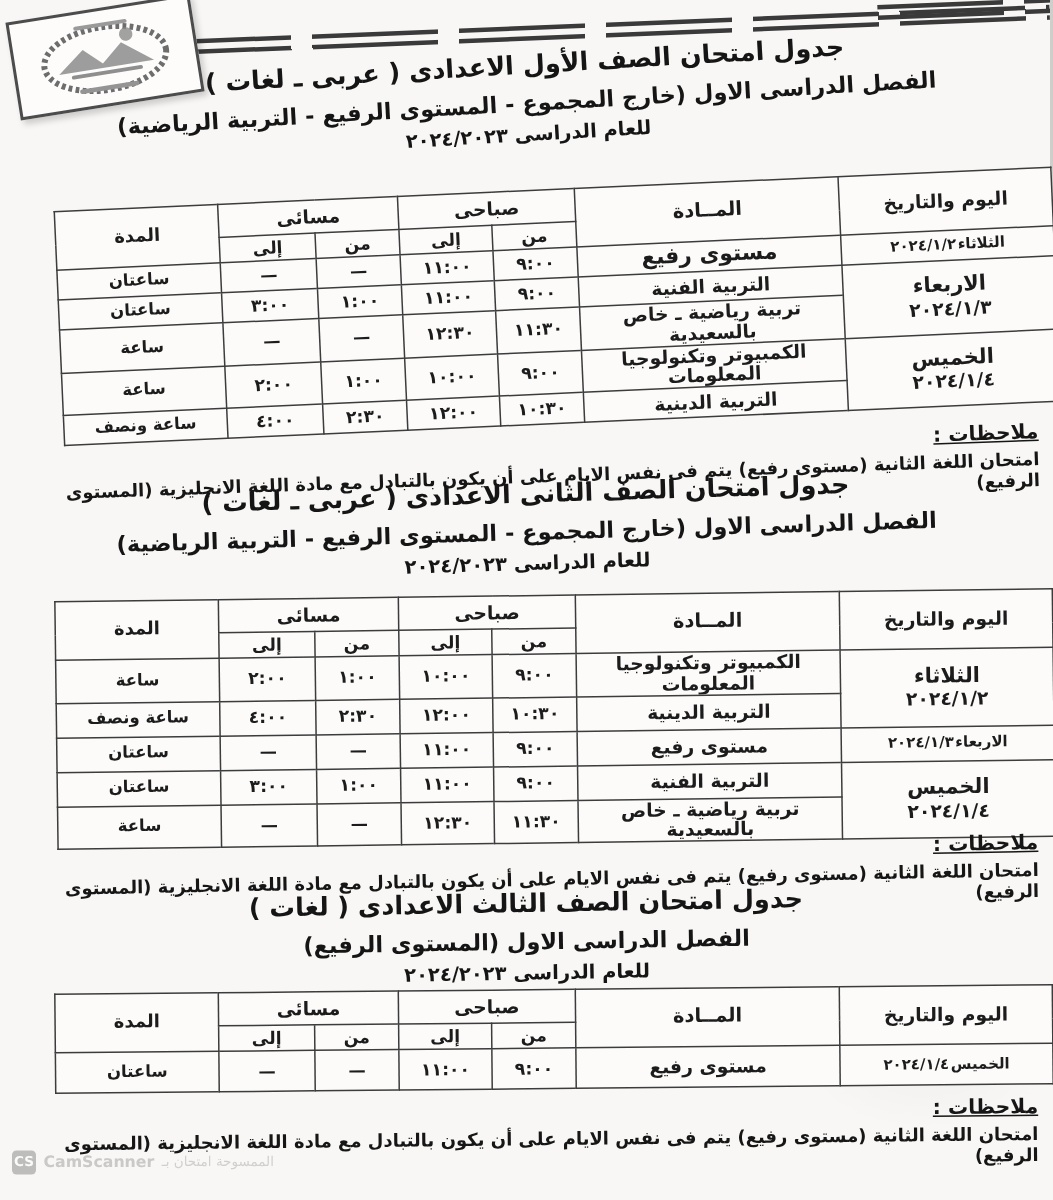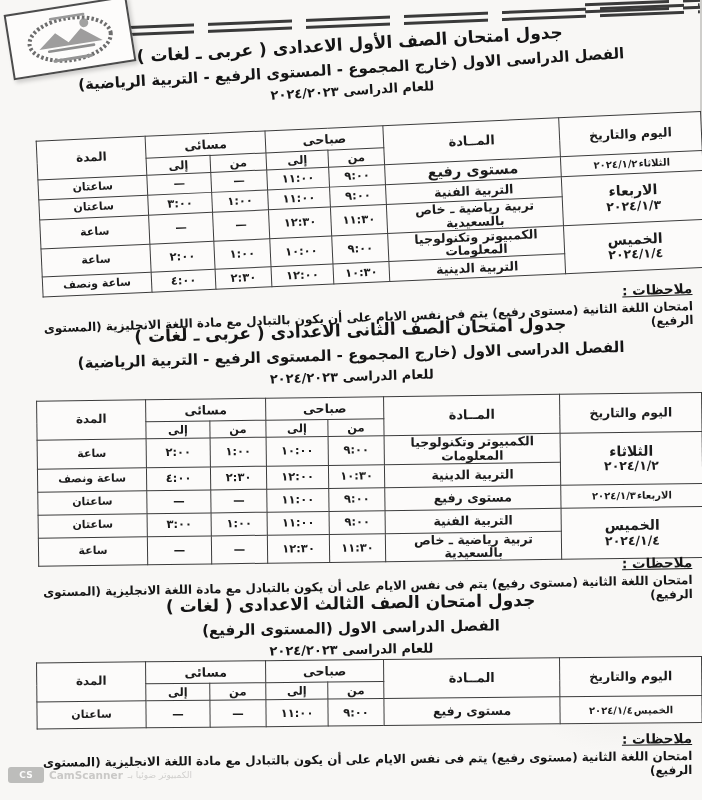--- a/index.html
+++ b/index.html
@@ -80,21 +80,21 @@
   .notes{position:absolute;direction:rtl;text-align:right;width:680px;color:#161616;}
   #notes1{top:280px;right:10px;transform:rotate(-2deg);transform-origin:100% 0;}
   #notes2{top:554px;right:10px;transform:rotate(-1.1deg);transform-origin:100% 0;}
   #notes3{top:730px;right:10px;transform:rotate(-0.6deg);transform-origin:100% 0;}
   .notes-h{font-size:13.5px;font-weight:bold;text-decoration:underline;}
   .notes-b{font-size:12px;font-weight:bold;margin-top:3px;}
 
   
   #watermark{position:absolute;left:8px;top:767px;display:flex;align-items:center;gap:5px;opacity:.85;}
   .cs-badge{
-    width:36px;height:16px;background:#b3b3b1;color:#fcfcfc;border-radius:3px;
+    width:16px;height:16px;background:#b3b3b1;color:#fcfcfc;border-radius:3px;
     font-size:9px;font-weight:bold;display:flex;align-items:center;justify-content:center;
   }
   .cs-brand{font-size:10.5px;color:#c2c1bf;font-weight:bold;}
   .cs-ar{font-size:9px;color:#cac9c7;}
 </style>
 </head>
 <body>
 
 <div id="page">
 
@@ -350,16 +350,16 @@
   </div>
 
   <div class="notes" id="notes3">
     <div class="notes-h">ملاحظات :</div>
     <div class="notes-b">امتحان اللغة الثانية (مستوى رفيع) يتم فى نفس الايام على أن يكون بالتبادل مع مادة اللغة الانجليزية (المستوى الرفيع)</div>
   </div>
 
   <div id="watermark">
     <span class="cs-badge">CS</span>
     <span class="cs-brand">CamScanner</span>
-    <span class="cs-ar">الكمبيوتر ضوئيا بـ</span>
+    <span class="cs-ar">الممسوحة امتحان بـ</span>
   </div>
 
 </div>
 
 </body></html>

